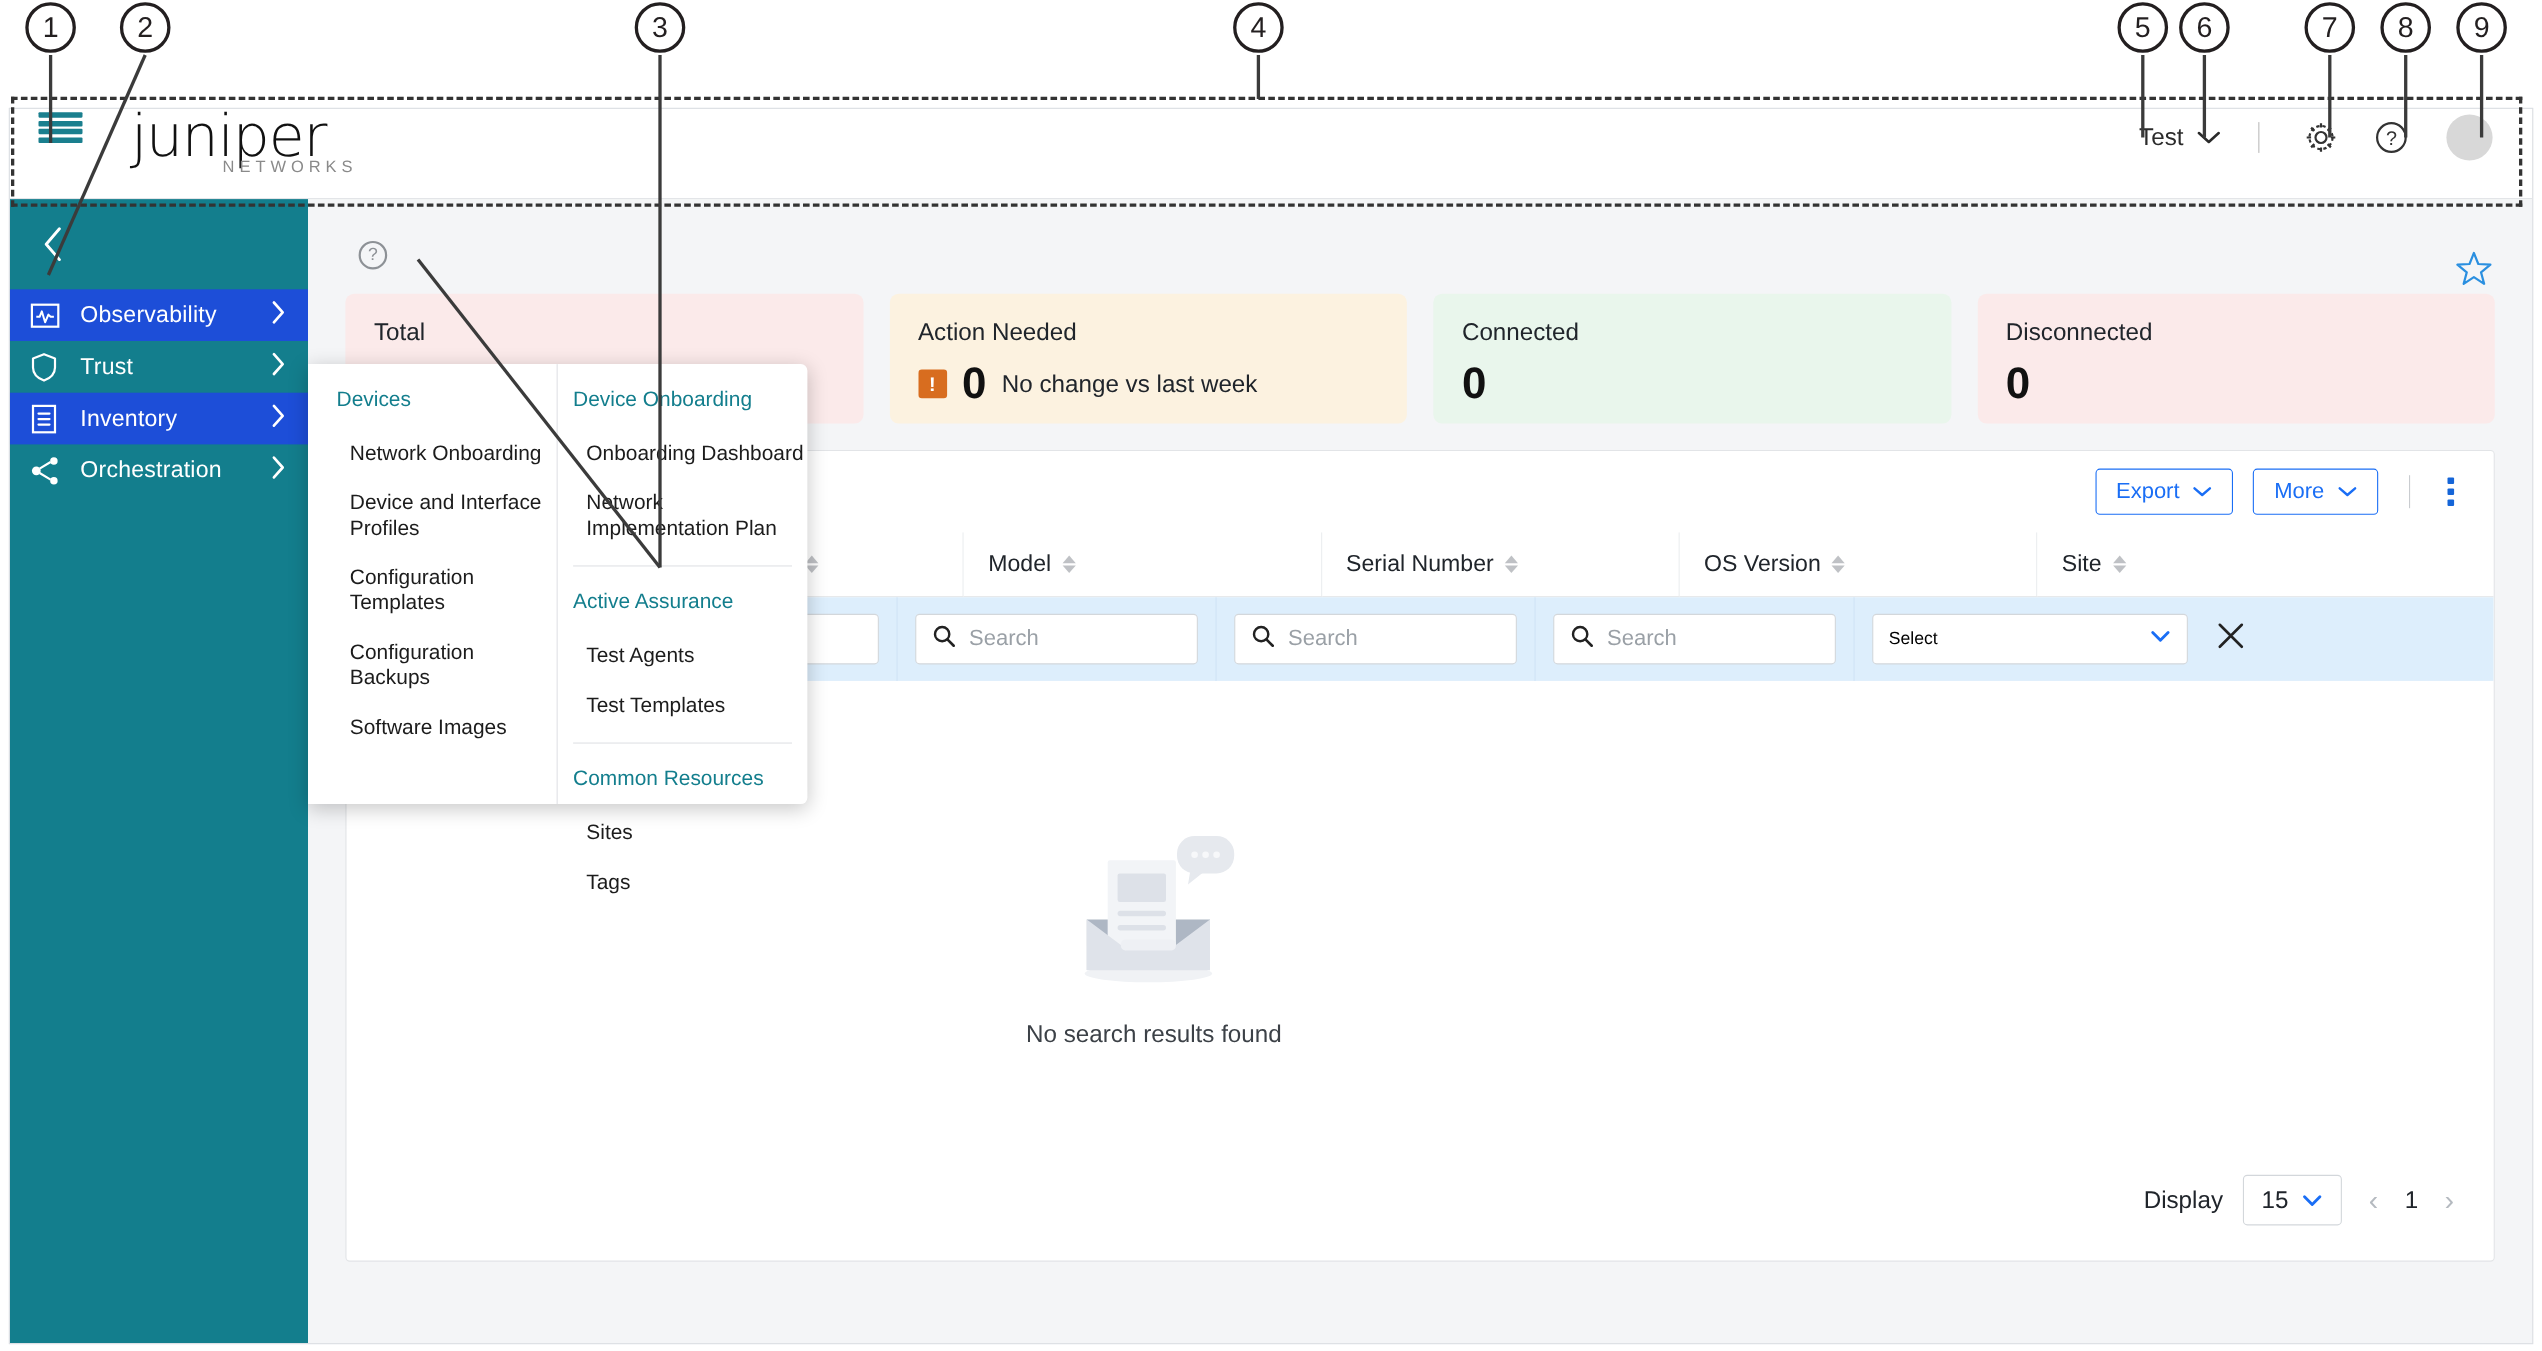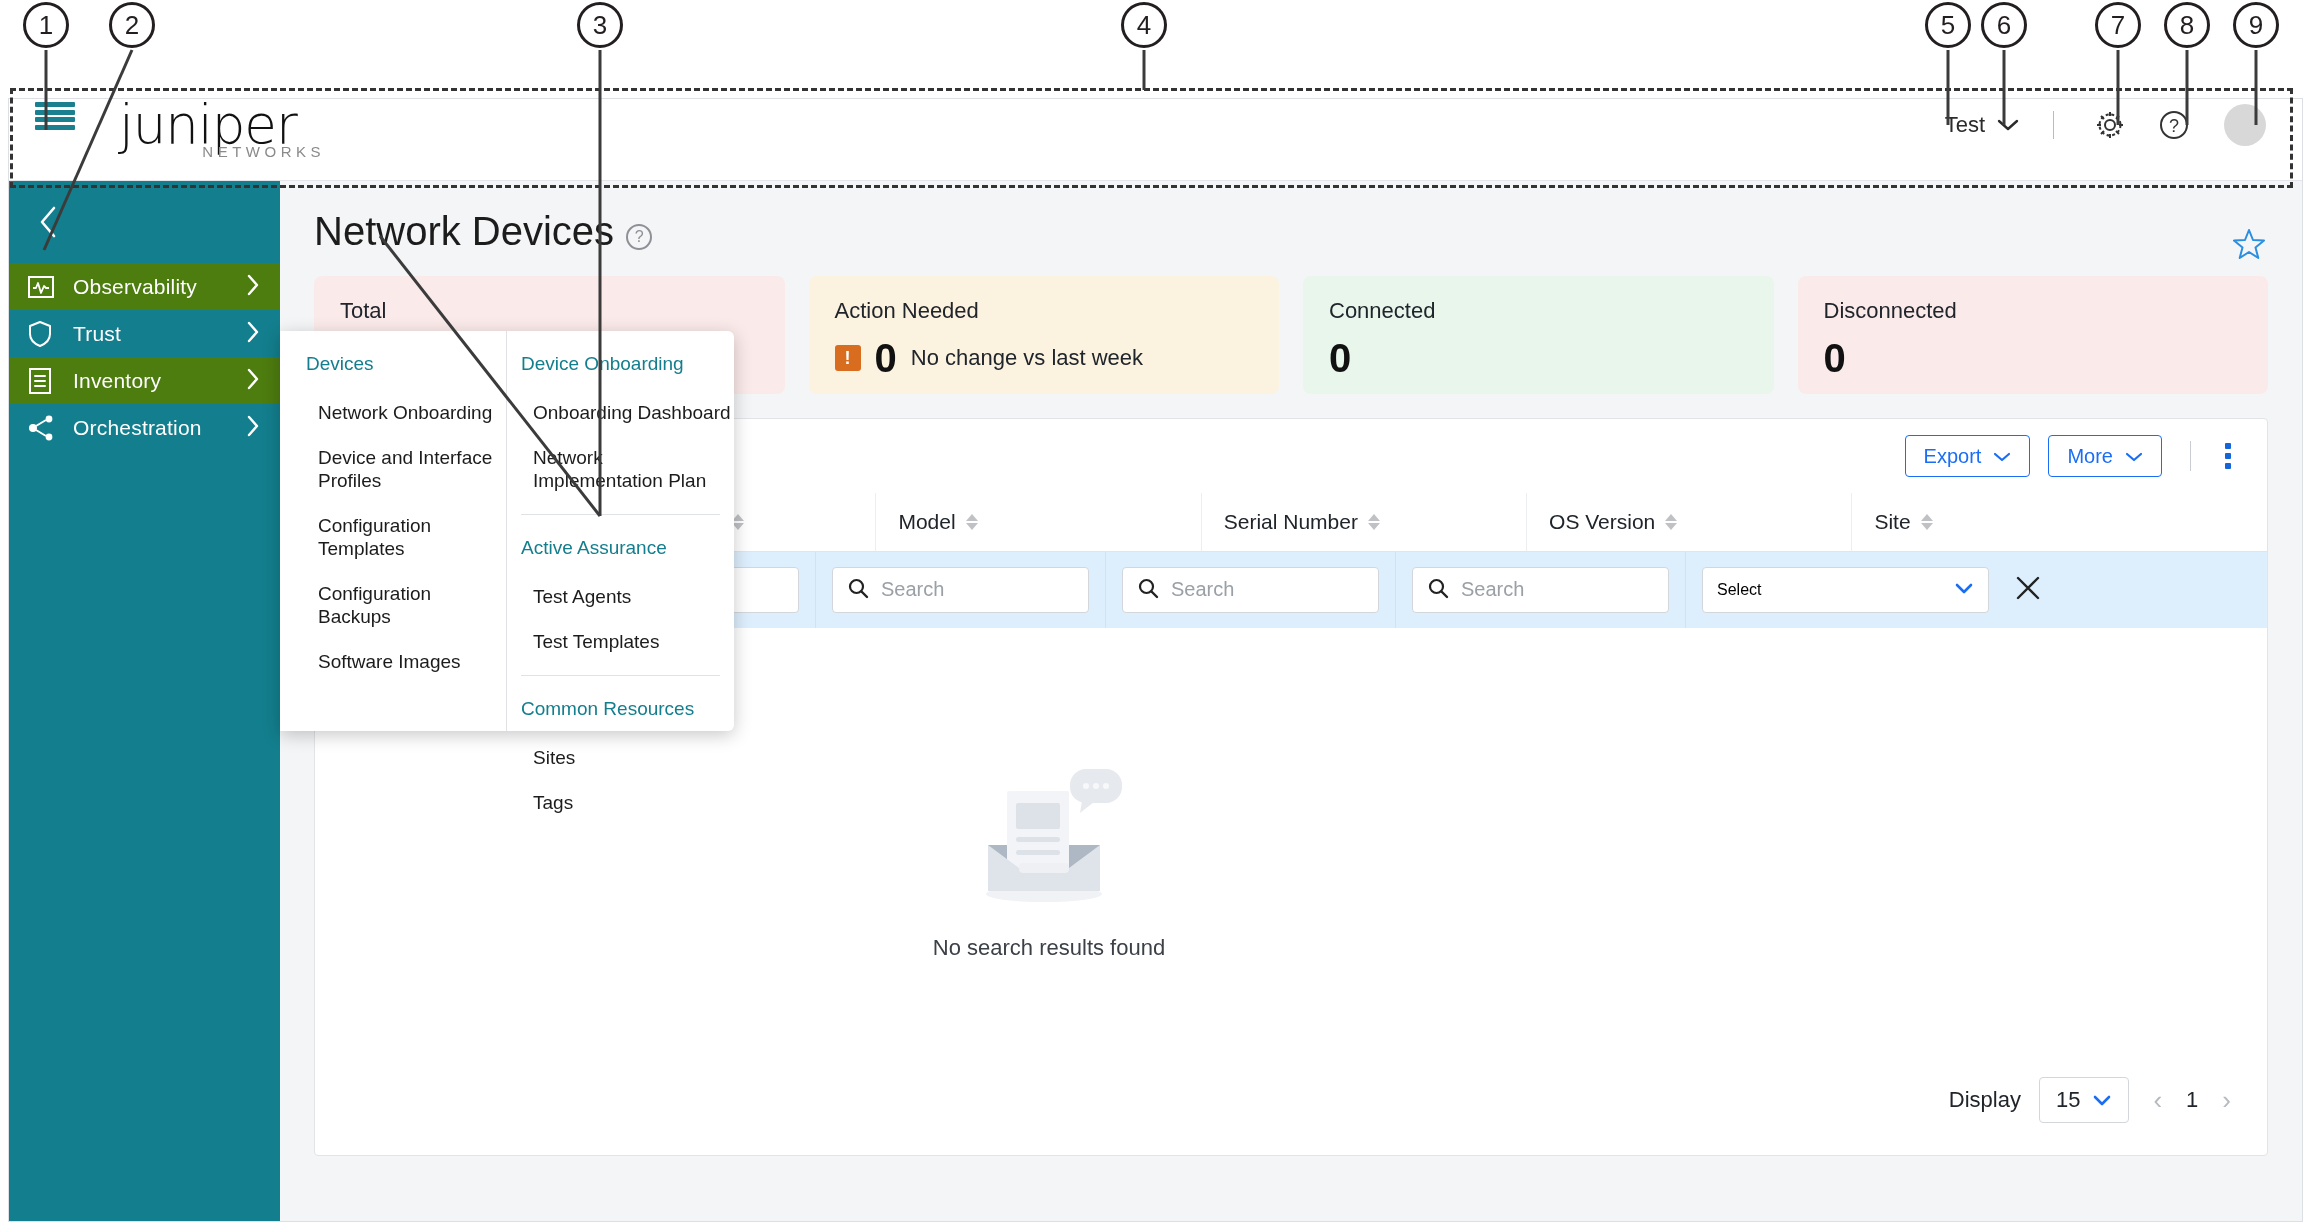--- a/index.html
+++ b/index.html
@@ -101,21 +101,21 @@
     cursor: pointer;
   }
   .navitem {
     height: 47px;
     display: flex; align-items: center;
     padding: 0 18px 0 18px;
     color: #ffffff;
     cursor: pointer;
     position: relative;
   }
-  .navitem.hl { background: #4d7c0f; }
+  .navitem.hl { background: #1d4ed8; }
   .navitem .nicon { width: 38px; display:flex; align-items:center; justify-content:flex-start; }
   .navitem .nlabel { font-size: 21px; margin-left: 8px; letter-spacing: .2px; }
   .navitem .chev { margin-left: auto; }
 
   
   .flyout {
     position: absolute; left: 271px; top: 232px;
     width: 454px; height: 400px;
     background: #ffffff;
     border-radius: 0 6px 6px 0;
@@ -361,21 +361,20 @@
         <span class="chev">
           <svg width="18" height="26" viewBox="0 0 18 26">
               <path d="M5 4 L13 13 L5 22" stroke="#fff" stroke-width="2.4" fill="none" stroke-linecap="round" stroke-linejoin="round"></path>
             </svg>
         </span>
       </div>
     </div>
 
     <div class="main">
       <div class="pagehead">
-        <div class="pagetitle">Network Devices</div>
         <div class="helpdot">?</div>
         <div class="star">
           <svg width="34" height="34" viewBox="0 0 34 34">
               <path d="M17 3 L21 13 L32 13.6 L23.5 20.6 L26.3 31 L17 25 L7.7 31 L10.5 20.6 L2 13.6 L13 13 Z" stroke="#2a8fe0" stroke-width="2" fill="none" stroke-linejoin="round"></path>
             </svg>
         </div>
       </div>
 
       <div class="cards">
         <div class="card c-red">

